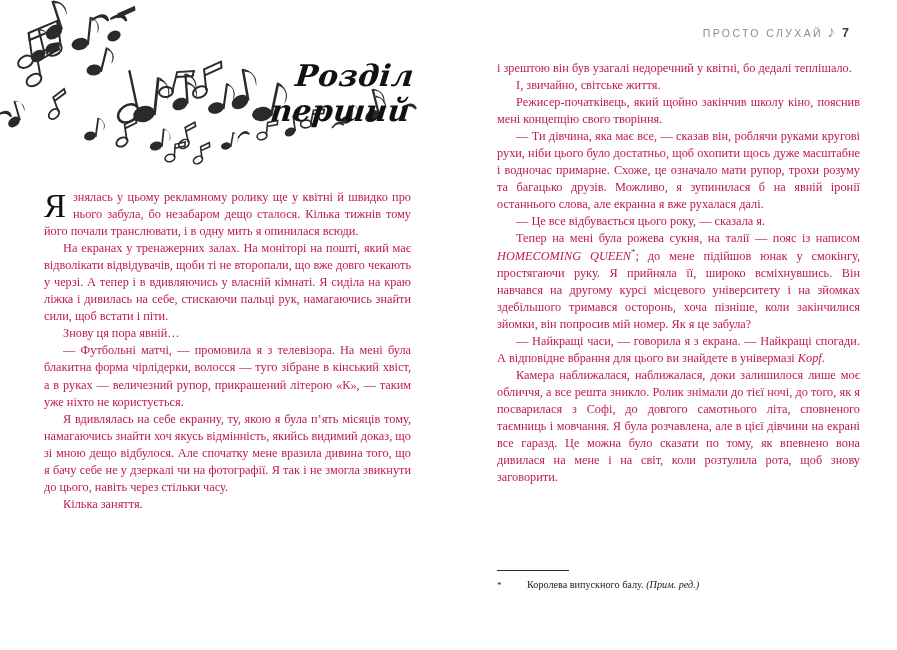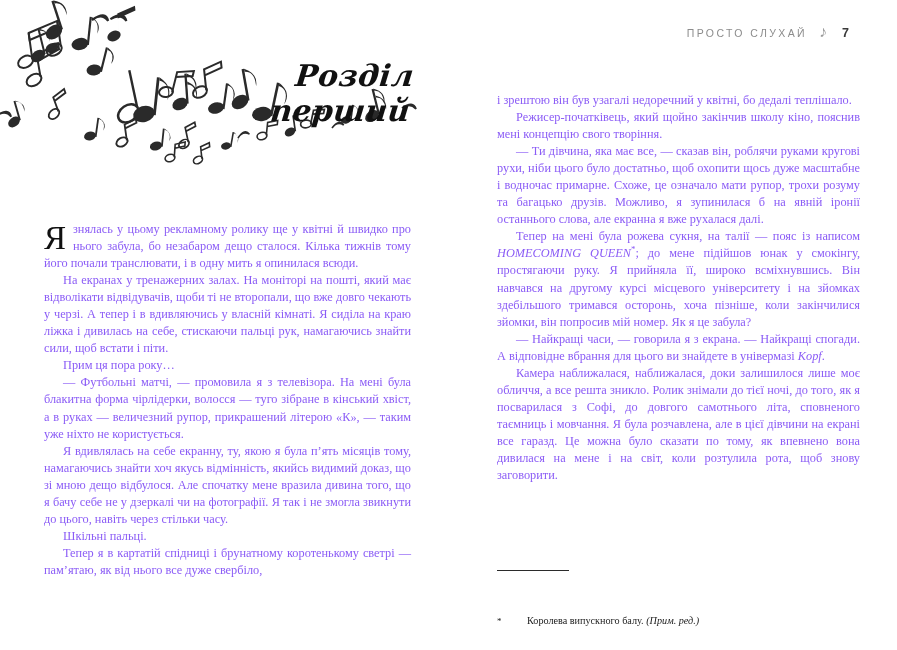--- a/index.html
+++ b/index.html
@@ -17,21 +17,21 @@
     color: #1b1b1b;
   }
 
   
   .running-head {
     position: absolute;
     top: 24px;
     right: 48px;
     display: flex;
     align-items: center;
-    gap: 12px;
+    gap: 4px;
     height: 18px;
   }
   .running-head .rh-title {
     font-family: "Liberation Sans", "DejaVu Sans", sans-serif;
     font-size: 10.5px;
     letter-spacing: 2.4px;
     color: #8c8c8c;
     text-transform: uppercase;
     font-weight: 400;
   }
@@ -89,22 +89,21 @@
   .col {
     position: absolute;
     top: 60px;
     width: 367px;
     font-size: 12.3px;
     line-height: 17.05px;
     text-align: justify;
     text-justify: inter-word;
     hyphens: auto;
     -webkit-hyphens: auto;
-    color: #8b5cf6;
-    margin-top: 32px;
+    color: #be185d;
   }
   .col-left  { left: 44px;  top: 189px; width: 367px; }
   .col-right { left: 497px; top: 60px;  width: 363px; }
 
   .col p {
     margin: 0;
     text-indent: 1.55em;
   }
   .col p.first { text-indent: 0; }
 
@@ -141,21 +140,21 @@
   }
   .footnote .fn-row {
     display: flex;
     align-items: baseline;
   }
   .footnote .fn-mark {
     width: 30px;
     flex: 0 0 30px;
     font-size: 9px;
   }
-  .footnote .fn-text { flex: 1 1 auto; margin-top: 36px; }
+  .footnote .fn-text { flex: 1 1 auto; }
 </style>
 </head>
 <body>
 
 <div class="running-head">
   <span class="rh-title">ПРОСТО СЛУХАЙ</span>
   <span class="rh-note">♪</span>
   <span class="rh-page">7</span>
 </div>
 
@@ -326,31 +325,32 @@
 </svg>
 </div>
 
 <div class="chapter-title">Розділ перший</div>
 
 <div class="columns">
 
   <div class="col col-left">
     <p class="first dropcap-para">Я знялась у цьому рекламному ролику ще у квітні й швидко про нього забула, бо незабаром дещо сталося. Кілька тижнів тому його почали транслювати, і в одну мить я опинилася всюди.</p>
     <p>На екранах у тренажерних залах. На моніторі на пошті, який має відволікати відвідувачів, щоби ті не второпали, що вже довго чекають у черзі. А тепер і в вдивляючись у власній кімнаті. Я сиділа на краю ліжка і дивилась на себе, стискаючи пальці рук, намагаючись знайти сили, щоб встати і піти.</p>
-    <p>Прим ця пора року…</p>
+    <p>Знову ця пора явній…</p>
     <p>— Футбольні матчі, — промовила я з телевізора. На мені була блакитна форма чірлідерки, волосся — туго зібране в кінський хвіст, а в руках — величезний рупор, прикрашений літерою «К», — таким уже ніхто не користується.</p>
     <p>Я вдивлялась на себе екранну, ту, якою я була п’ять місяців тому, намагаючись знайти хоч якусь відмінність, якийсь видимий доказ, що зі мною дещо відбулося. Але спочатку мене вразила дивина того, що я бачу себе не у дзеркалі чи на фотографії. Я так і не змогла звикнути до цього, навіть через стільки часу.</p>
-    <p>Шкільні пальці.</p>
-    <p>Тепер я в картатій спідниці і брунатному коротенькому светрі — пам’ятаю, як від нього все дуже свербіло,</p>
+    <p>Кілька заняття.</p>
   </div>
 
   <div class="col col-right">
     <p class="first">і зрештою він був узагалі недоречний у квітні, бо дедалі теплішало.</p>
+    <p>І, звичайно, світське життя.</p>
     <p>Режисер-початківець, який щойно закінчив школу кіно, пояснив мені концепцію свого творіння.</p>
     <p>— Ти дівчина, яка має все, — сказав він, роблячи руками кругові рухи, ніби цього було достатньо, щоб охопити щось дуже масштабне і водночас примарне. Схоже, це означало мати рупор, трохи розуму та багацько друзів. Можливо, я зупинилася б на явній іронії останнього слова, але екранна я вже рухалася далі.</p>
+    <p>— Це все відбувається цього року, — сказала я.</p>
     <p>Тепер на мені була рожева сукня, на талії — пояс із написом <em>HOMECOMING QUEEN</em><sup class="fn">*</sup>; до мене підійшов юнак у смокінгу, простягаючи руку. Я прийняла її, широко всміхнувшись. Він навчався на другому курсі місцевого університету і на зйомках здебільшого тримався осторонь, хоча пізніше, коли закінчилися зйомки, він попросив мій номер. Як я це забула?</p>
     <p>— Найкращі часи, — говорила я з екрана. — Найкращі спогади. А відповідне вбрання для цього ви знайдете в універмазі <em>Kopf</em>.</p>
     <p>Камера наближалася, наближалася, доки залишилося лише моє обличчя, а все решта зникло. Ролик знімали до тієї ночі, до того, як я посварилася з Софі, до довгого самотнього літа, сповненого таємниць і мовчання. Я була розчавлена, але в цієї дівчини на екрані все гаразд. Це можна було сказати по тому, як впевнено вона дивилася на мене і на світ, коли розтулила рота, щоб знову заговорити.</p>
   </div>
 
 </div>
 
 <div class="footnote">
   <div class="fn-rule"></div>
   <div class="fn-row">

